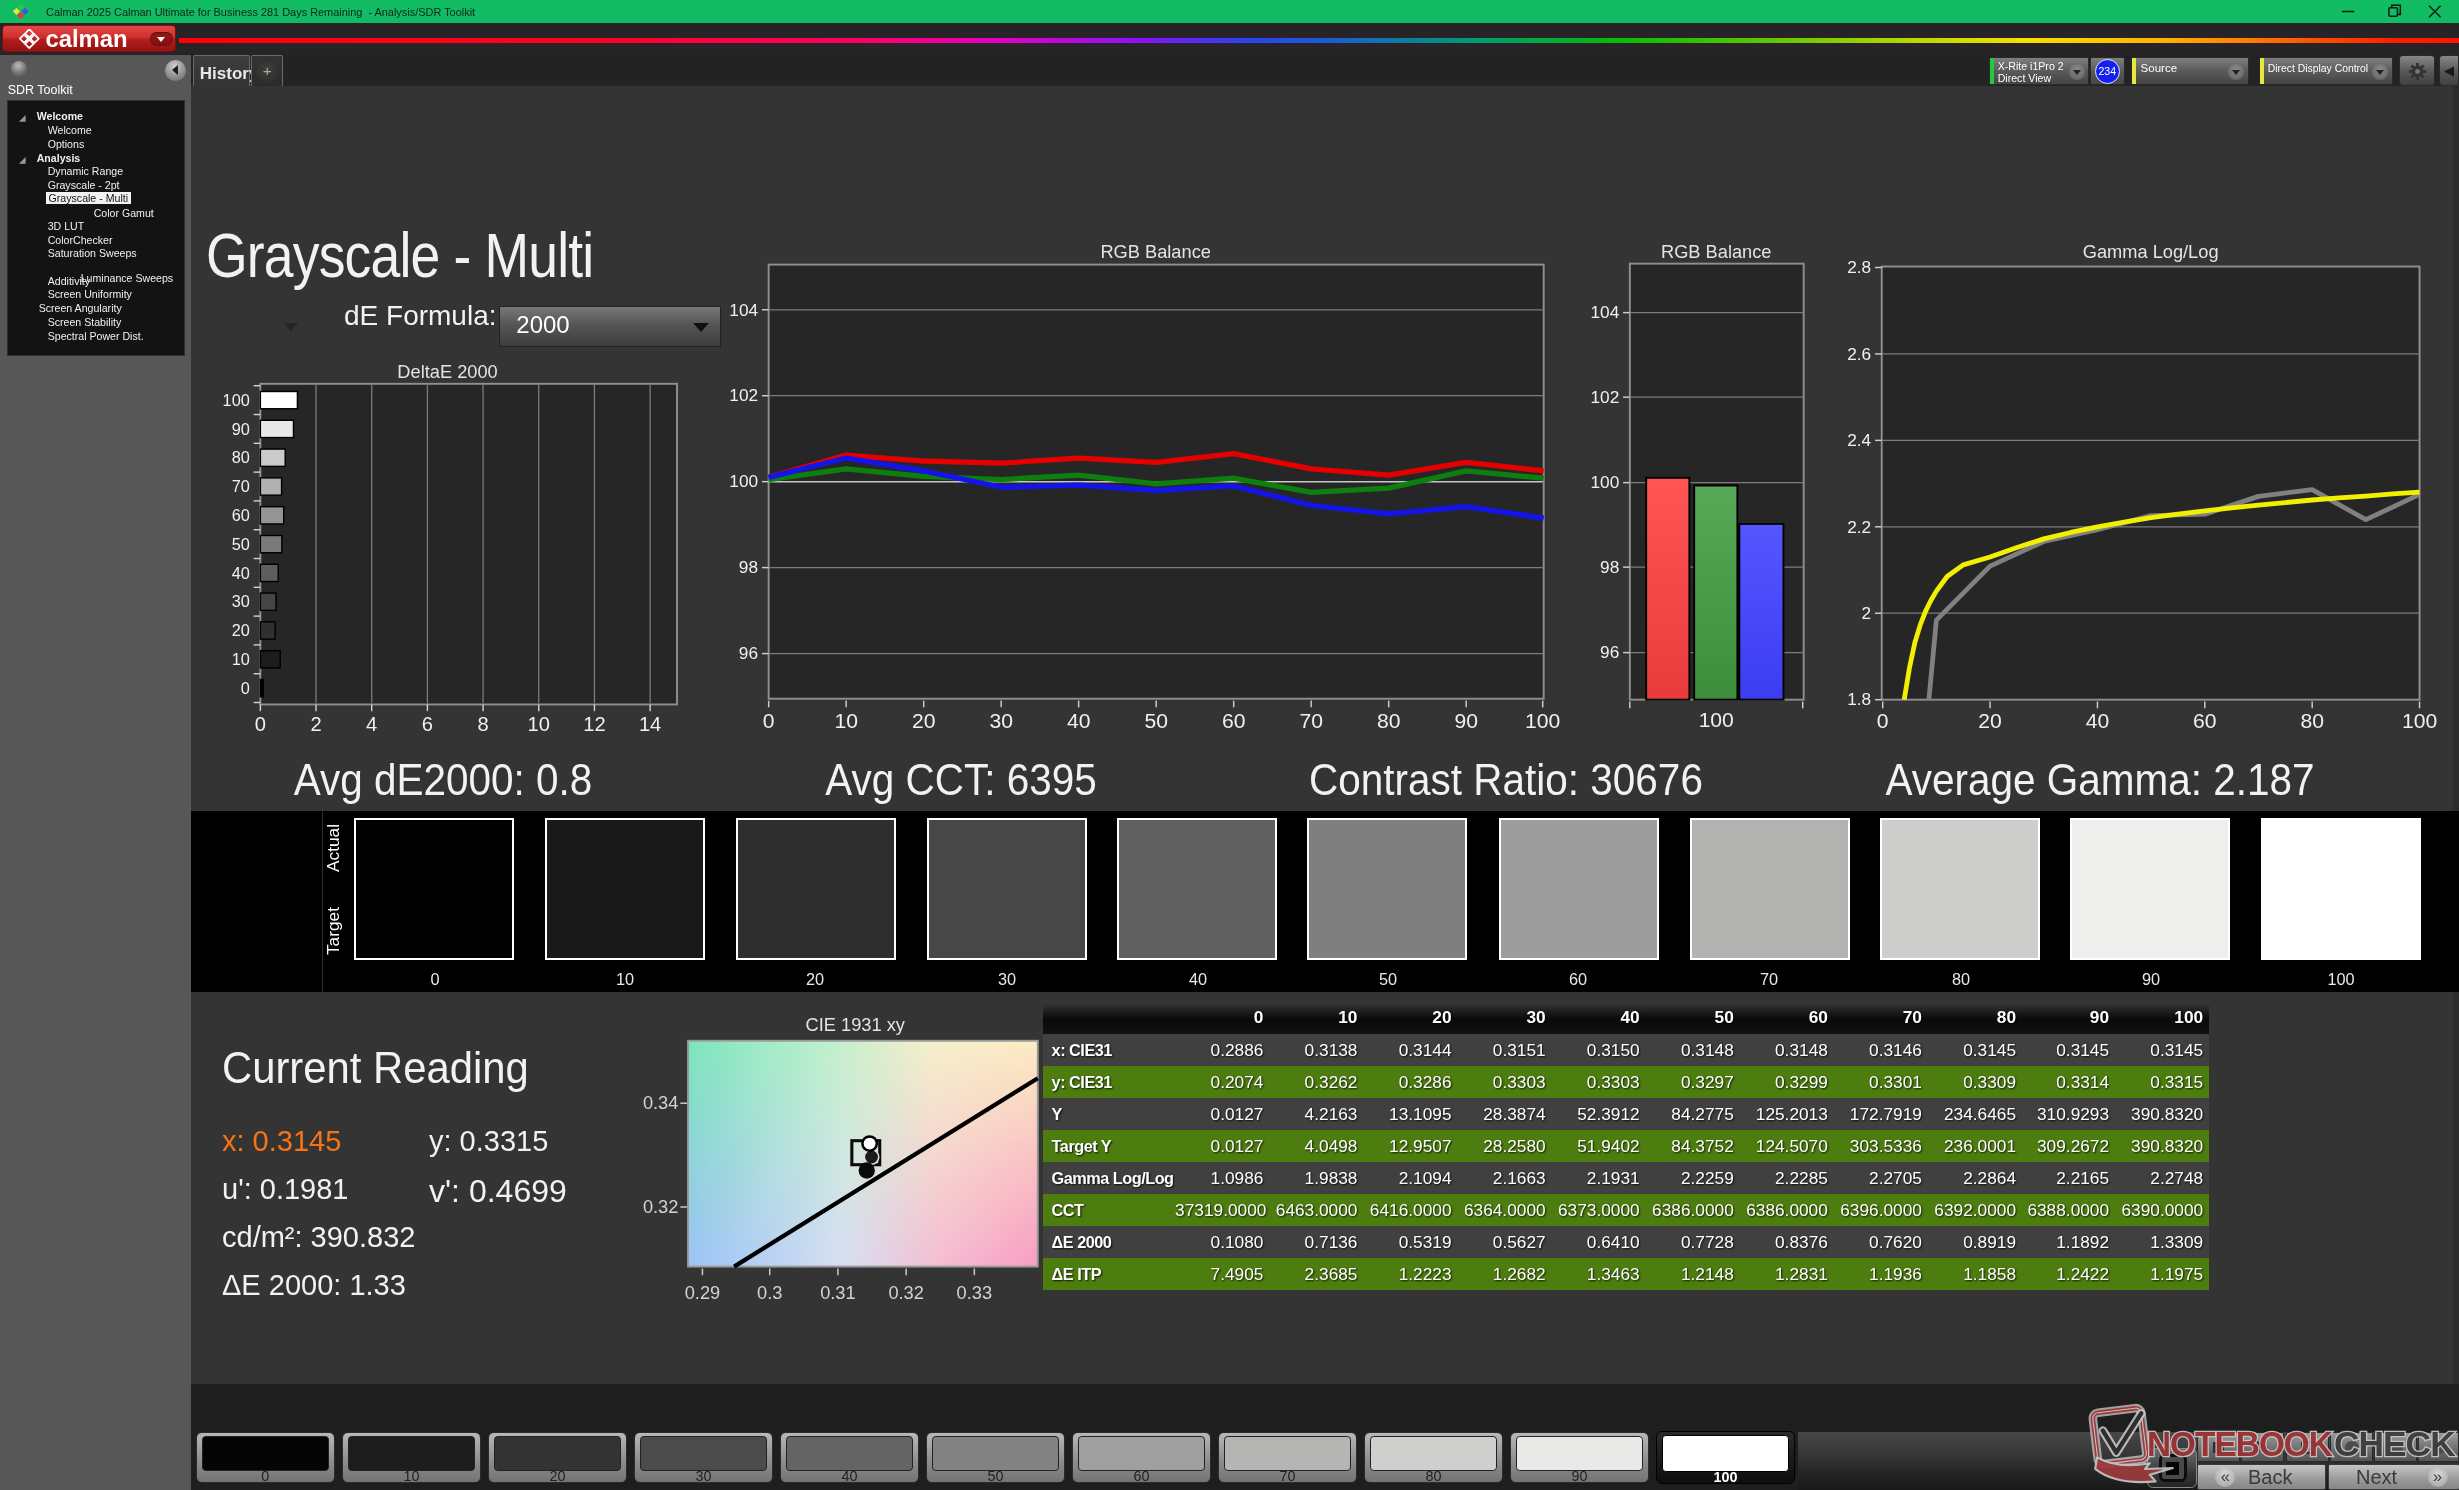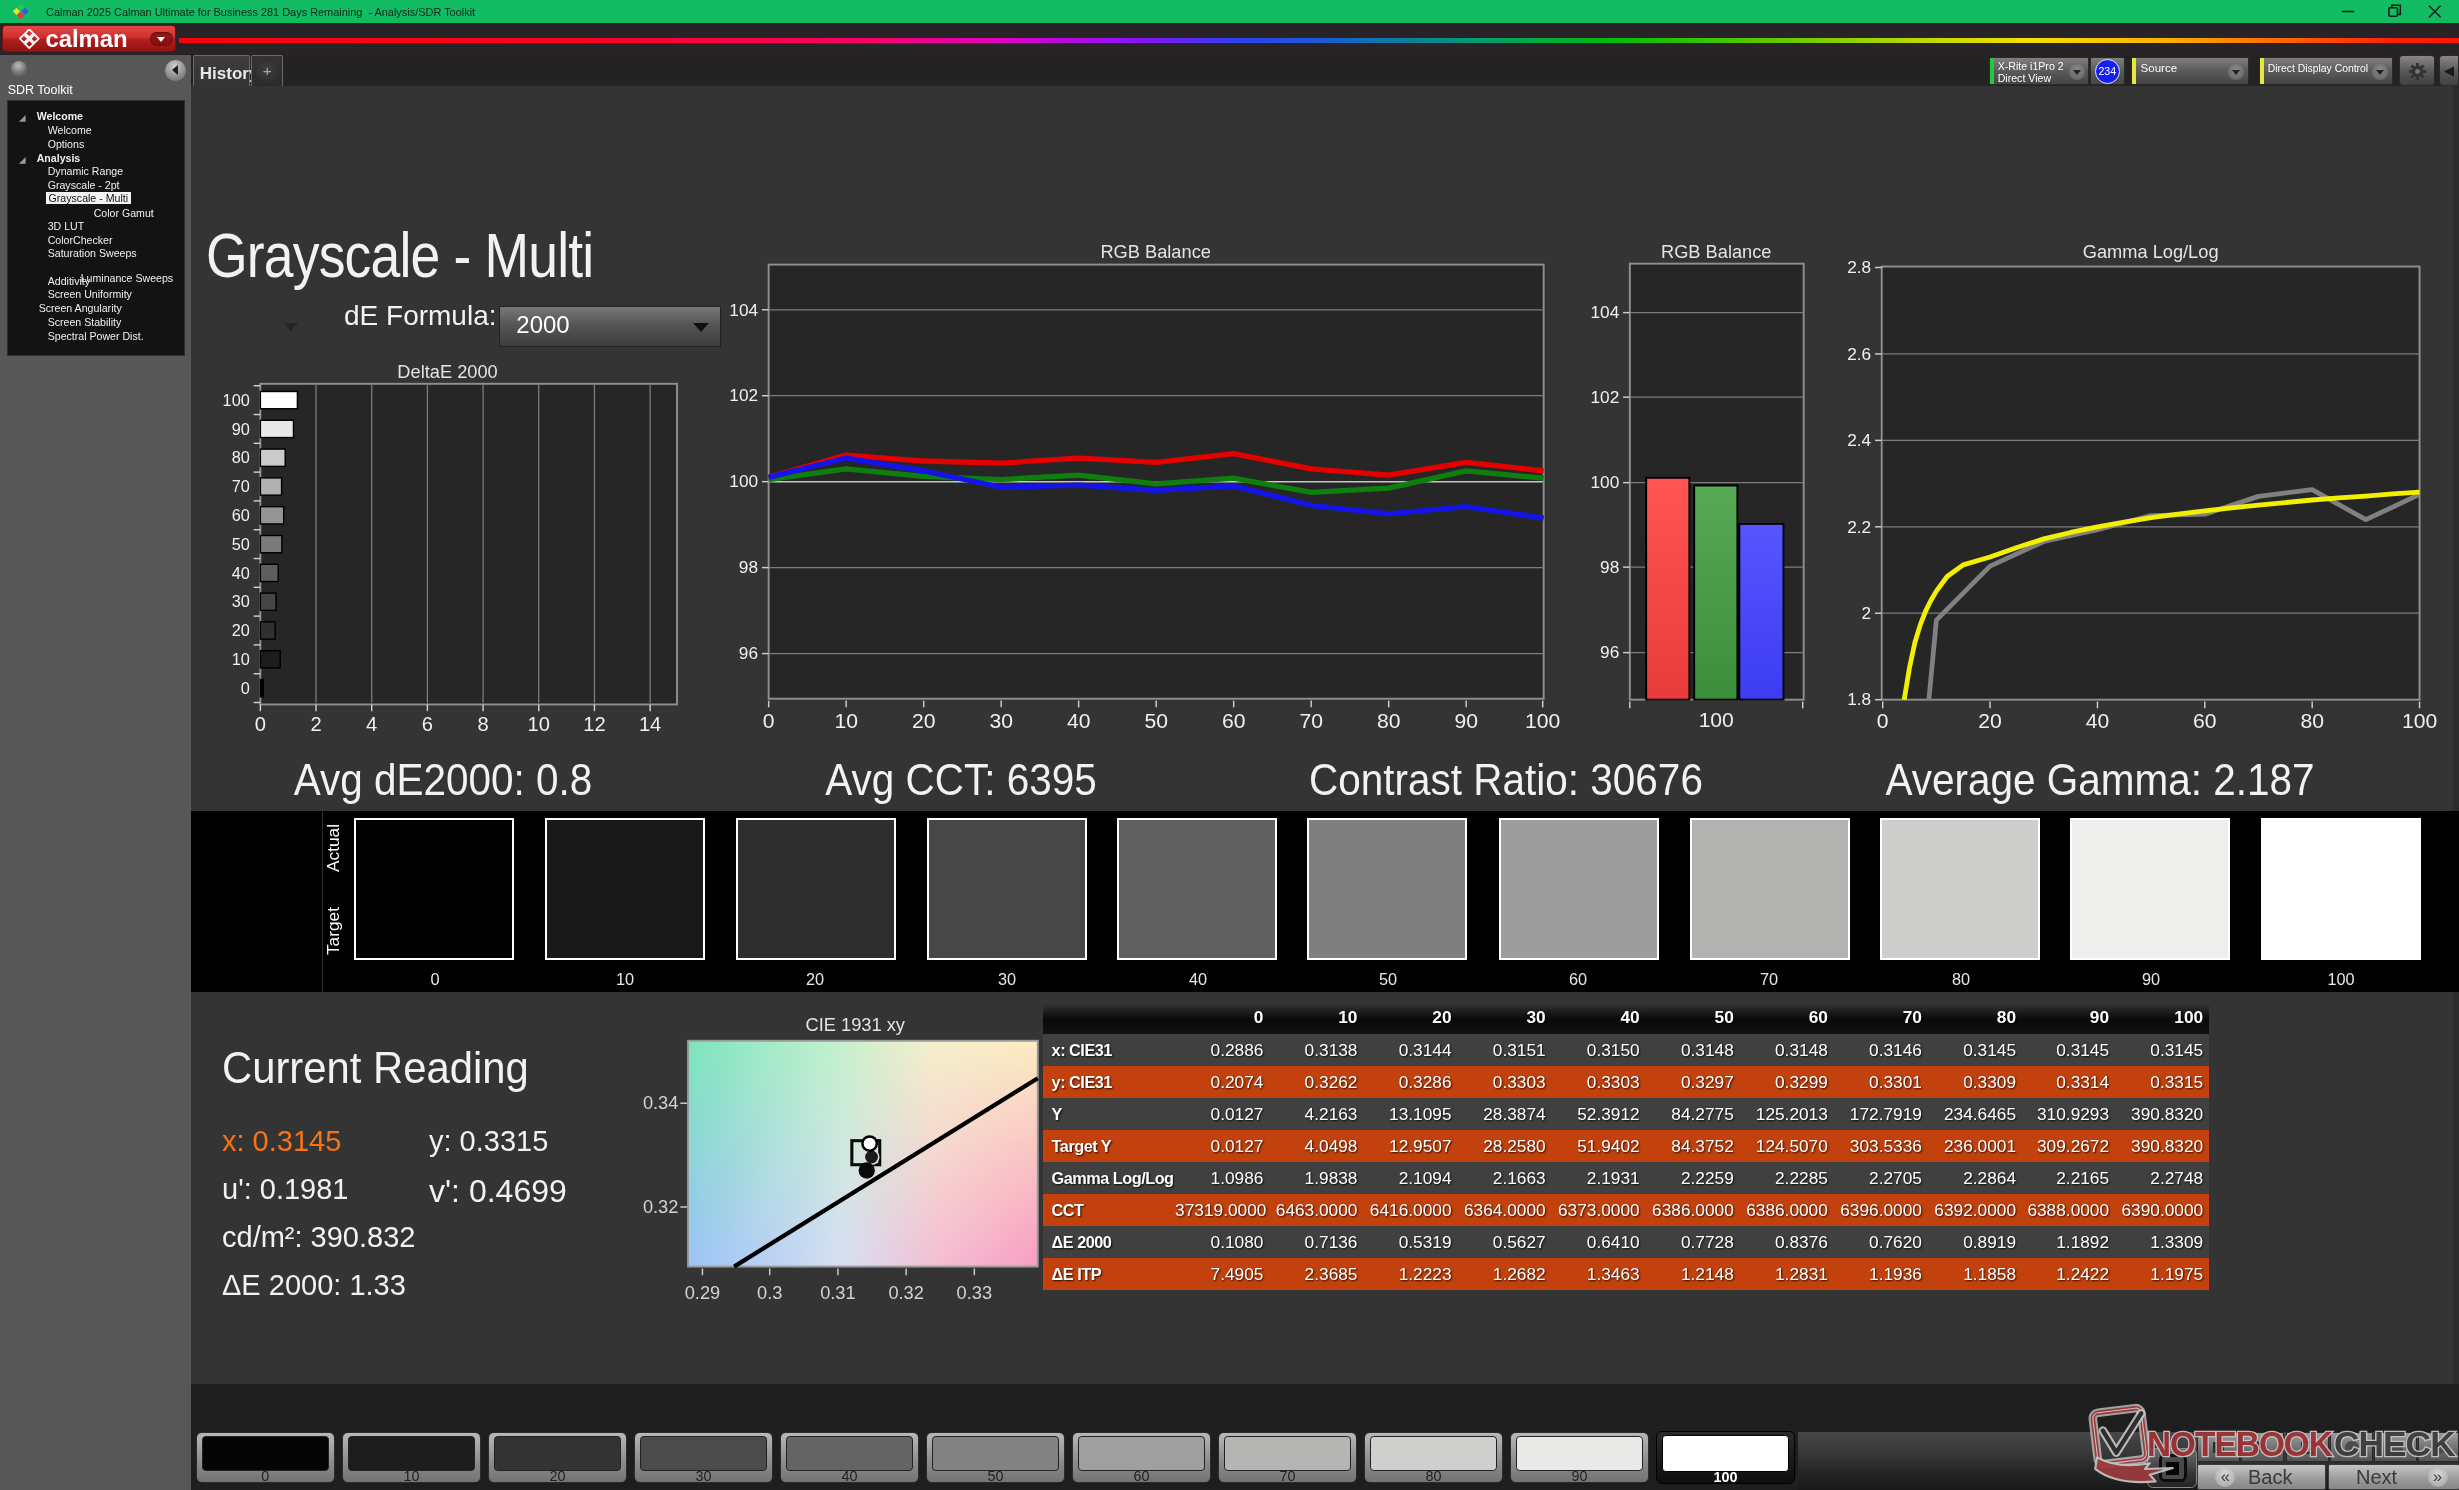--- a/index.html
+++ b/index.html
@@ -31,21 +31,21 @@
 .sw { position:absolute; top:6.7px; height:142px; border:2.9px solid #fff; }
 .swlbl { position:absolute; top:159px; color:#e8e8e8; font-size:16.3px; transform:translateX(-50%); }
 
 #dtable { left:1043px; top:1001px; width:1166px; border-collapse:collapse; table-layout:fixed; font-size:17.3px; color:#fff; }
 #dtable th, #dtable td { padding:0 5.8px 0 0; text-align:right; font-weight:normal; white-space:nowrap; overflow:hidden; text-shadow:1px 1px 1.9px rgba(0,0,0,.8); }
 #dtable td.lbl { text-align:left; padding:0 0 0 8.6px; font-weight:bold; font-size:16.3px; letter-spacing:-0.5px; }
 #dtable thead tr { height:33px; background:linear-gradient(180deg,#3a3a3a 0%,#0a0a0a 55%,#111 100%); }
 #dtable thead th { font-weight:bold; }
 #dtable tbody tr { height:32px; }
 #dtable tbody tr.d { background:#404040; }
-#dtable tbody tr.l { background:#c2410c; }
+#dtable tbody tr.l { background:#4d7c0f; }
 
 #bottombar { left:191px; top:1384px; width:2268px; height:107px; background:#1e1e1e; }
 .gbtn { position:absolute; top:48px; width:139px; height:51px; border-radius:5.8px; background:linear-gradient(180deg,#b8b8b8,#8f8f8f 55%,#737373); border:1px solid #2b2b2b; }
 .gbtn .swin { position:absolute; left:4.8px; top:2.9px; right:4.8px; height:35px; border-radius:3.8px; border:1px solid #222; }
 .gbtn .lb { position:absolute; bottom:-2.9px; width:100%; text-align:center; font-size:14.4px; line-height:15.4px; color:#222; }
 </style>
 </head>
 <body>
 <div id="root">
 

